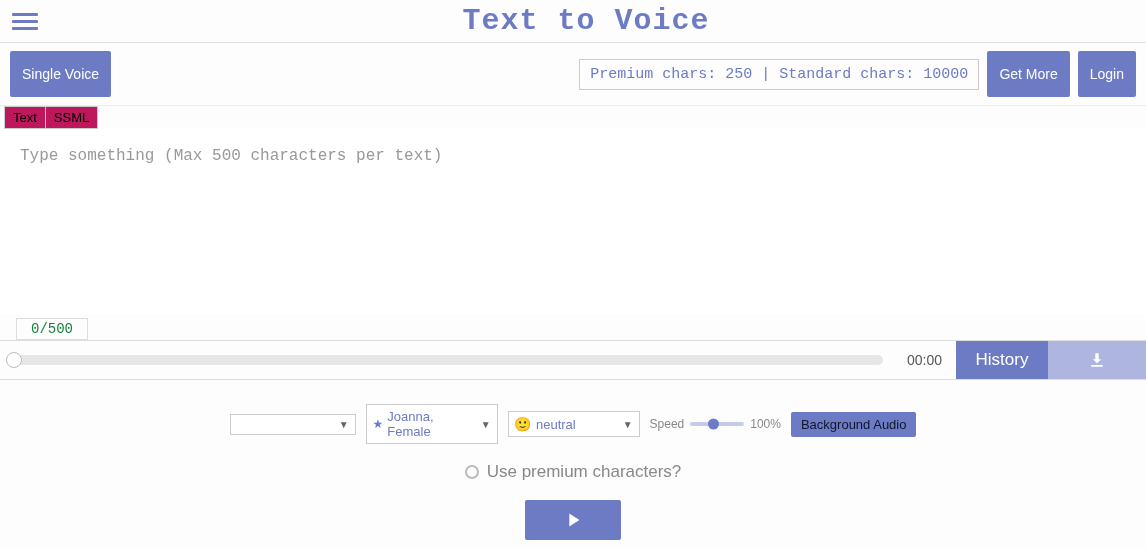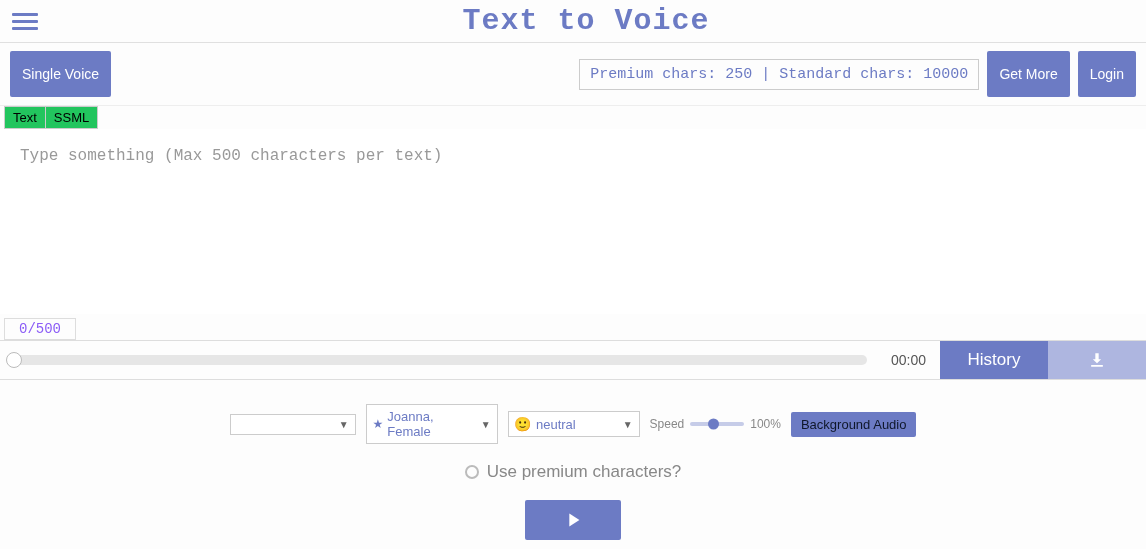--- a/index.html
+++ b/index.html
@@ -9,35 +9,35 @@
 .hamburger { cursor: pointer; }
 .hamburger div { width: 26px; height: 3px; background: #6c7bc4; margin: 4px 0; border-radius: 1px; }
 .title { flex: 1; text-align: center; font-family: "Courier New", monospace; font-weight: bold; font-size: 30px; color: #6c7bc4; letter-spacing: 1px; }
 
 .toolbar { display: flex; align-items: center; padding: 8px 10px; gap: 8px; border-bottom: 1px solid #eee; }
 .btn { background: #6c7bc4; color: #fff; border: none; padding: 15px 12px; font-size: 14px; cursor: pointer; border-radius: 2px; }
 .spacer { flex: 1; }
 .char-box { border: 1px solid #ccc; padding: 6px 10px; font-family: "Courier New", monospace; font-size: 15px; color: #6c7bc4; border-radius: 0; }
 
 .tabs { display: flex; margin: 0 0 0 4px; }
-.tab { padding: 3px 8px; font-size: 13px; border: 1px solid #ccc; background: #22c55e; cursor: pointer; }
+.tab { padding: 3px 8px; font-size: 13px; border: 1px solid #ccc; background: #be185d; cursor: pointer; }
 .tab:first-child { border-right: none; }
 
 .textarea-wrap { position: relative; }
 textarea { width: 100%; border: none; resize: none; padding: 18px 20px; font-family: "Courier New", monospace; font-size: 16px; color: #333; height: 185px; outline: none; }
 textarea::placeholder { color: #999; }
 
-.counter { border: 1px solid #ddd; display: inline-block; padding: 2px 14px; font-size: 14px; color: #8b5cf6; font-family: "Courier New", monospace; margin-left: 4px; }
+.counter { border: 1px solid #ddd; display: inline-block; padding: 2px 14px; font-size: 14px; color: #15803d; font-family: "Courier New", monospace; margin-left: 16px; }
 
 .player-row { display: flex; align-items: center; border-top: 1px solid #ddd; border-bottom: 1px solid #ddd; height: 40px; }
 .progress { flex: 1; display: flex; align-items: center; padding: 0 10px; position: relative; }
 .track { width: 100%; height: 10px; background: #e6e6e6; border-radius: 5px; position: relative; }
 .thumb { position: absolute; left: 0; top: 50%; transform: translate(-4px,-50%); width: 16px; height: 16px; background: #fff; border: 1px solid #bbb; border-radius: 50%; }
 .time { font-size: 14px; color: #555; padding: 0 14px; }
-.history-btn { background: #6c7bc4; color: #fff; height: 100%; width: 108px; display: flex; align-items: center; justify-content: center; font-size: 17px; cursor: pointer; }
+.history-btn { background: #6c7bc4; color: #fff; height: 100%; width: 92px; display: flex; align-items: center; justify-content: center; font-size: 17px; cursor: pointer; }
 .download-btn { background: #aeb6e0; color: #fff; height: 100%; width: 98px; display: flex; align-items: center; justify-content: center; cursor: pointer; }
 
 .controls-row { display: flex; justify-content: center; align-items: center; gap: 10px; margin-top: 24px; }
 .sel { border: 1px solid #ccc; padding: 4px 6px; font-size: 13px; color: #6c7bc4; background: #fff; cursor: pointer; display: flex; align-items: center; gap: 4px; }
 .sel .caret { font-size: 10px; color: #666; margin-left: auto; }
 .sel.empty { width: 126px; }
 .sel.voice { width: 132px; }
 .sel.emotion { width: 132px; justify-content: center; }
 .speed-wrap { display: flex; align-items: center; gap: 6px; font-size: 12px; color: #888; }
 .speed-track { width: 54px; height: 4px; background: #c6cce8; position: relative; border-radius: 2px; }

